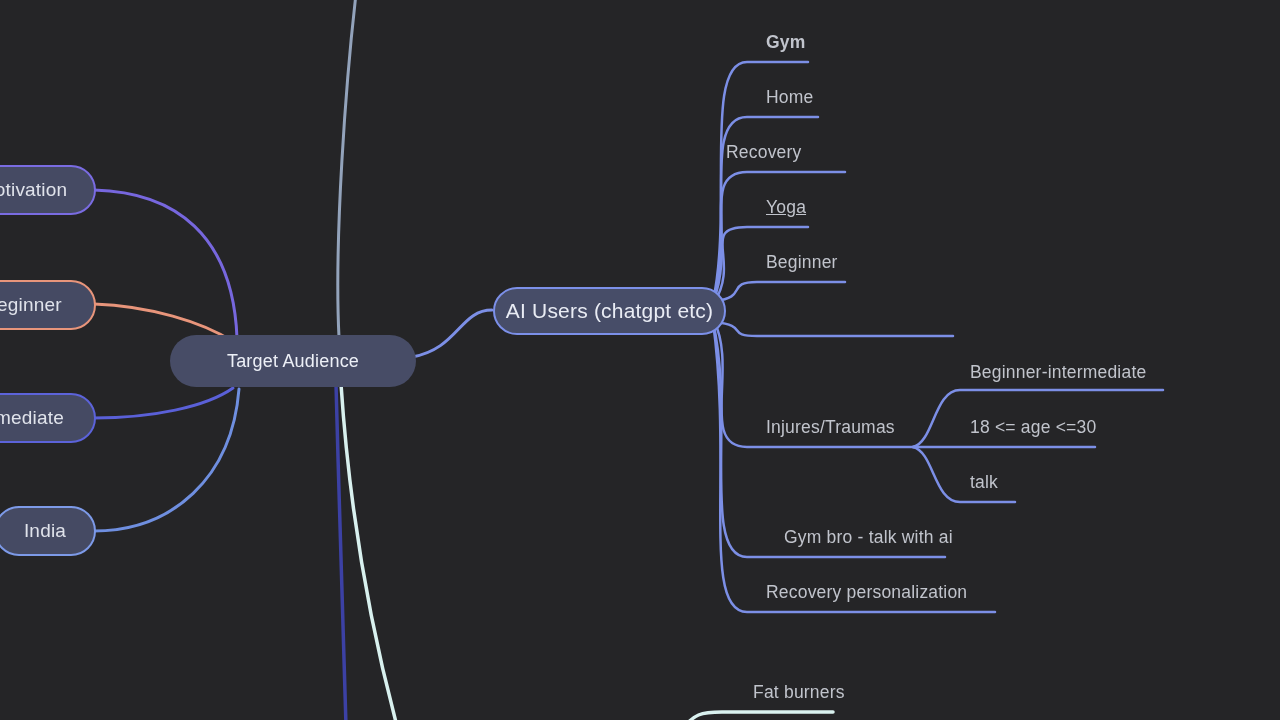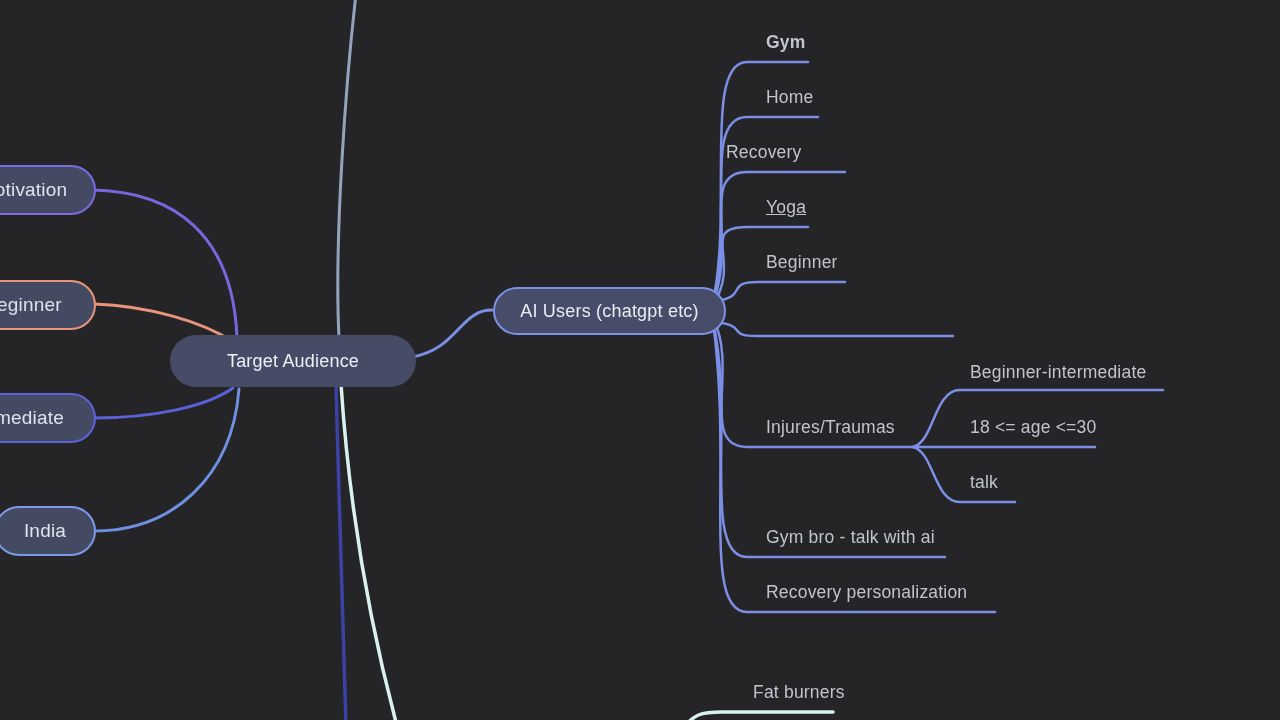--- a/index.html
+++ b/index.html
@@ -23,21 +23,21 @@
     font-size:19px;
     white-space:nowrap;
     letter-spacing:.2px;
   }
   .node.root{
     background:#474C66;border:none;
     font-size:18px;color:#EDF0F7;border-radius:26px;
   }
   .node.main{
     background:#474D68;
-    font-size:18px;color:#E9ECF4;border-radius:24px;
+    font-size:21px;color:#E9ECF4;border-radius:24px;
   }
   .label{
     position:absolute;
     height:22px;line-height:22px;
     font-size:17.5px;color:#C1C4CC;
     white-space:nowrap;letter-spacing:.2px;
   }
 </style>
 </head>
 <body>
@@ -94,21 +94,21 @@
   <div class="node main" style="left:493px;top:287px;width:233px;height:48px;border:2.5px solid #7C90E9;">
     <span>AI Users (chatgpt etc)</span>
   </div>
 
   <div class="label" style="left:766px;top:31px;font-weight:bold;">Gym</div>
   <div class="label" style="left:766px;top:86px;">Home</div>
   <div class="label" style="left:726px;top:141px;">Recovery</div>
   <div class="label" style="left:766px;top:196px;text-decoration:underline;">Yoga</div>
   <div class="label" style="left:766px;top:251px;">Beginner</div>
   <div class="label" style="left:766px;top:416px;">Injures/Traumas</div>
-  <div class="label" style="left:766px;top:526px;">Gym bro - talk with ai</div>
+  <div class="label" style="left:784px;top:526px;">Gym bro - talk with ai</div>
   <div class="label" style="left:766px;top:581px;">Recovery personalization</div>
 
   <div class="label" style="left:970px;top:361px;">Beginner-intermediate</div>
   <div class="label" style="left:970px;top:416px;">18 &lt;= age &lt;=30</div>
   <div class="label" style="left:970px;top:471px;">talk</div>
 
   <div class="label" style="left:753px;top:681px;">Fat burners</div>
 
 </div>
 

